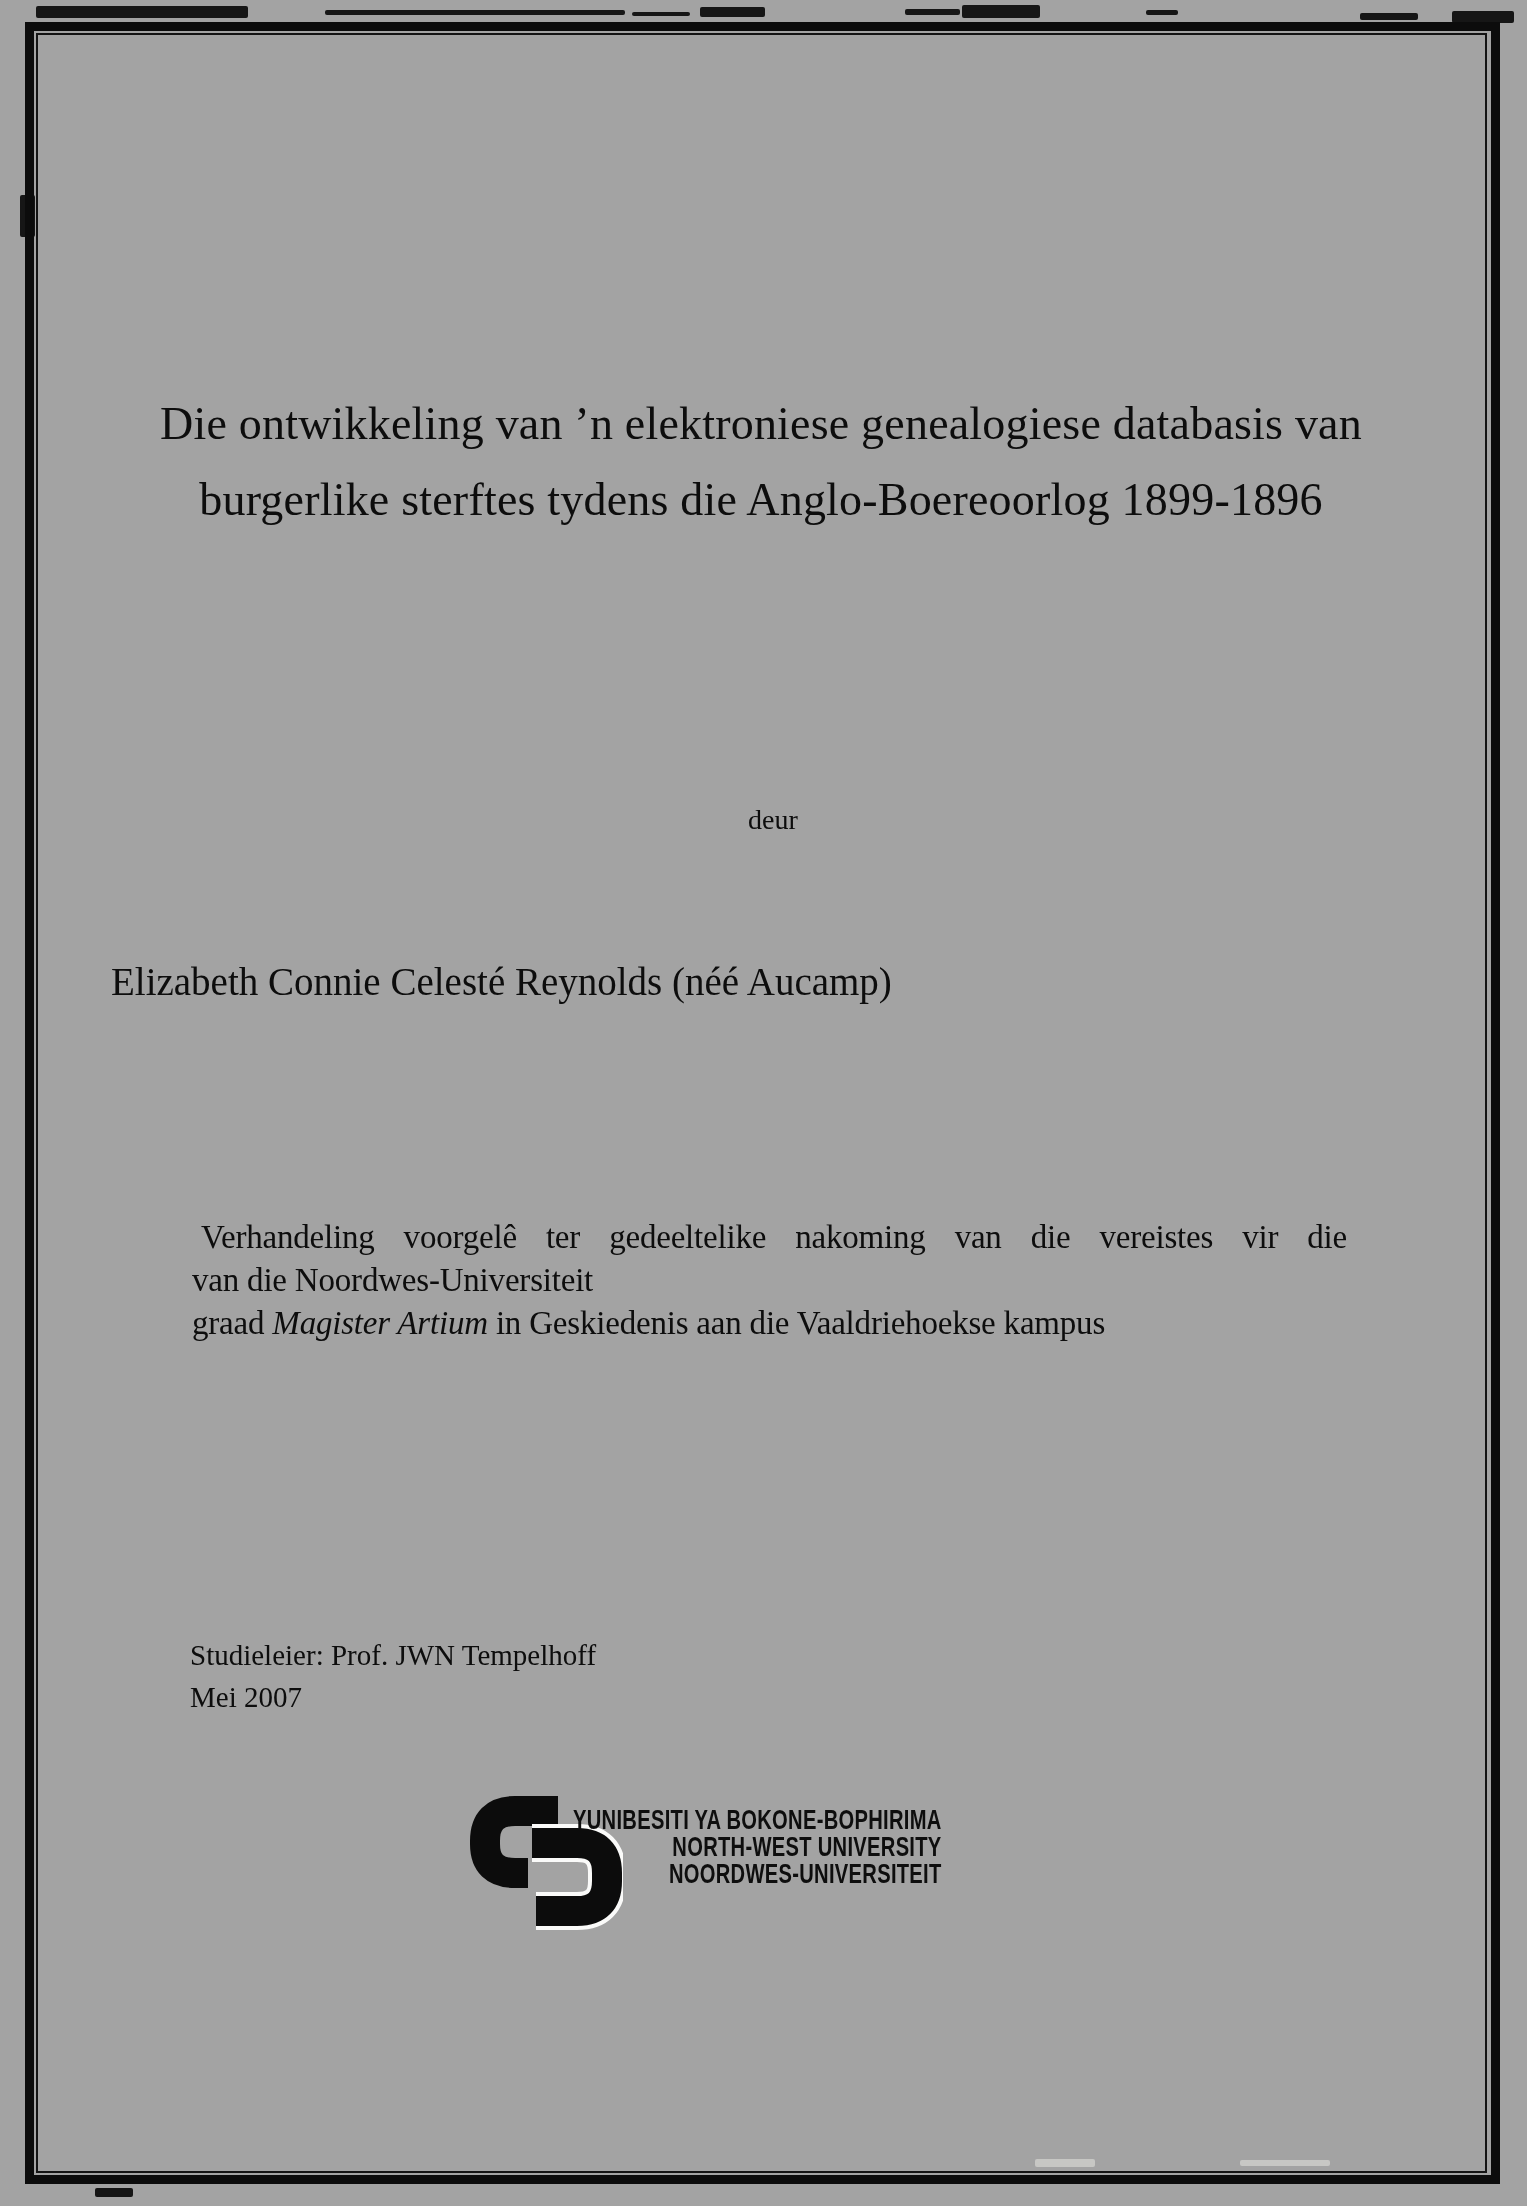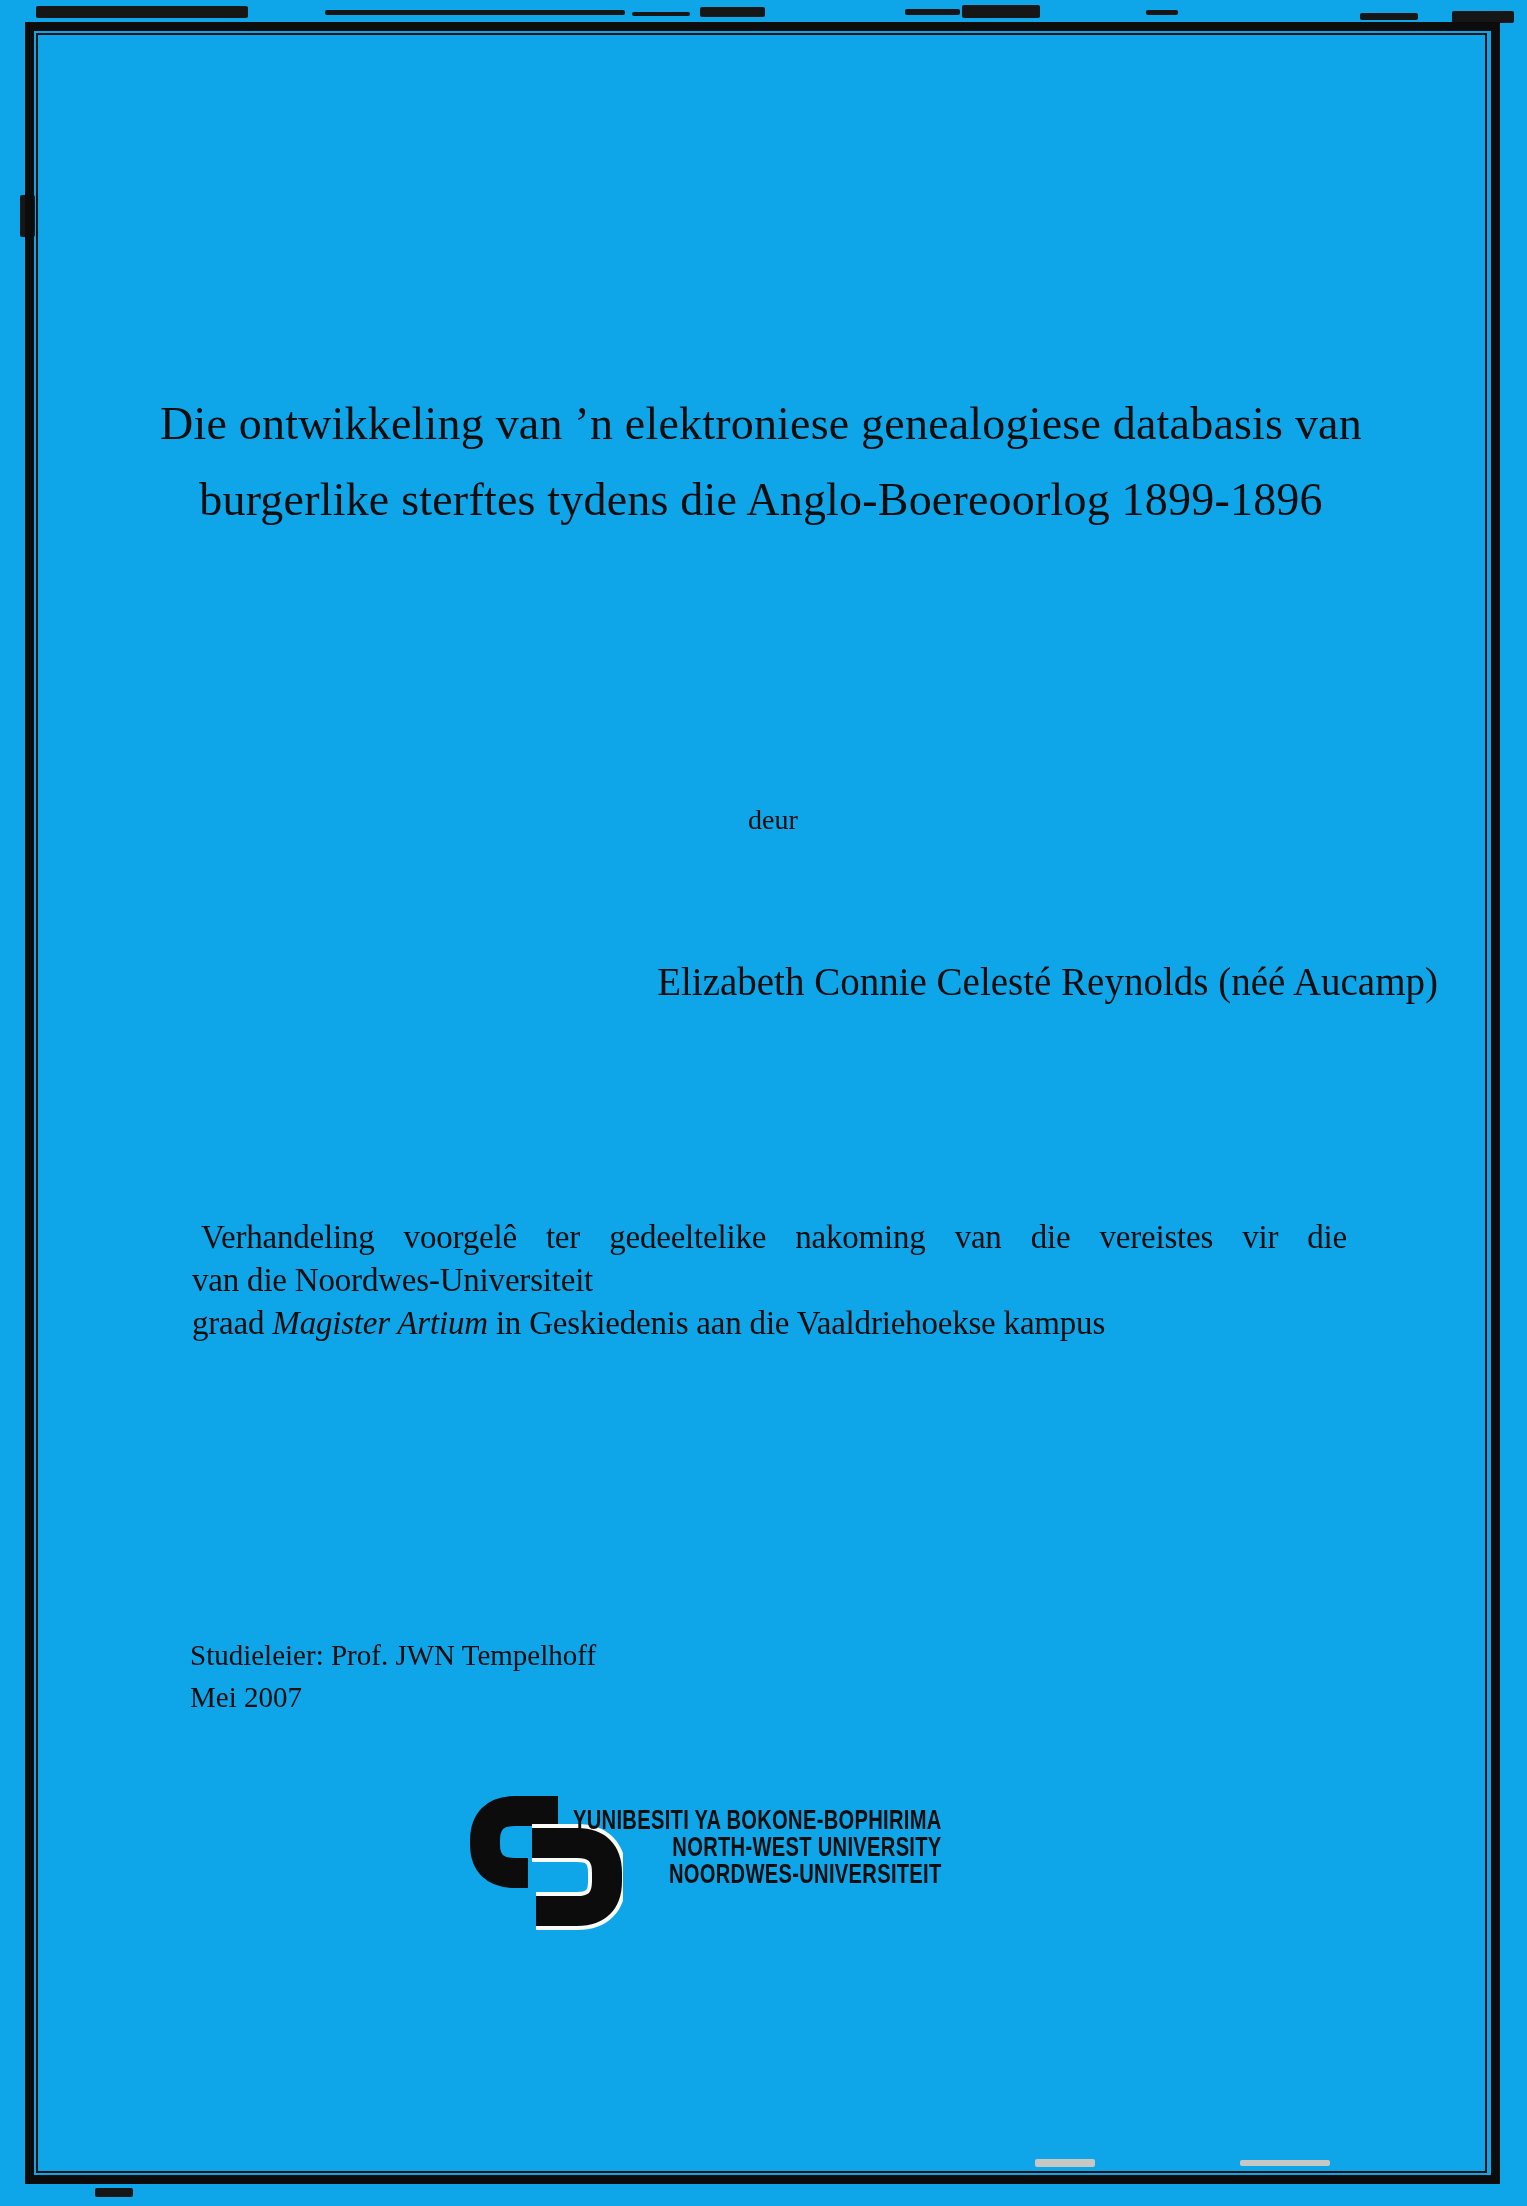--- a/index.html
+++ b/index.html
@@ -1,19 +1,19 @@
 <!DOCTYPE html>
 <html><head>
 <meta charset="utf-8">
 <style>
   html,body{margin:0;padding:0;background:#e8e8e6;}
   .page{
     position:relative;
     width:1527px;height:2206px;
-    background:#0ea5e9;
+    background:#a3a3a3;
     font-family:"Liberation Serif", serif;
     color:#0d0d0d;
     overflow:hidden;
   }
   
   .frame-outer{
     position:absolute;left:25px;top:22px;width:1457px;height:2144px;
     border:9px solid #0c0c0c;
   }
   .frame-inner{
@@ -29,21 +29,21 @@
     text-align:center;font-size:46px;line-height:76px;
     letter-spacing:0.2px;
   }
   .byline{
     position:absolute;left:95px;right:100px;top:800px;
     text-align:center;font-size:28px;line-height:40px;
     transform:translateX(12px);
   }
   .author{
     position:absolute;left:95px;right:105px;top:958px;
-    text-align:right;font-size:39px;line-height:48px;
+    text-align:left;font-size:39px;line-height:48px;
     transform:translateX(16px);
   }
   .declaration{
     position:absolute;left:192px;width:1155px;top:1216px;
     font-size:33px;line-height:43px;letter-spacing:-0.2px;
   }
   .declaration .just{
     text-align:justify;text-align-last:justify;margin-left:9px;
   }
   .supervisor-block{

